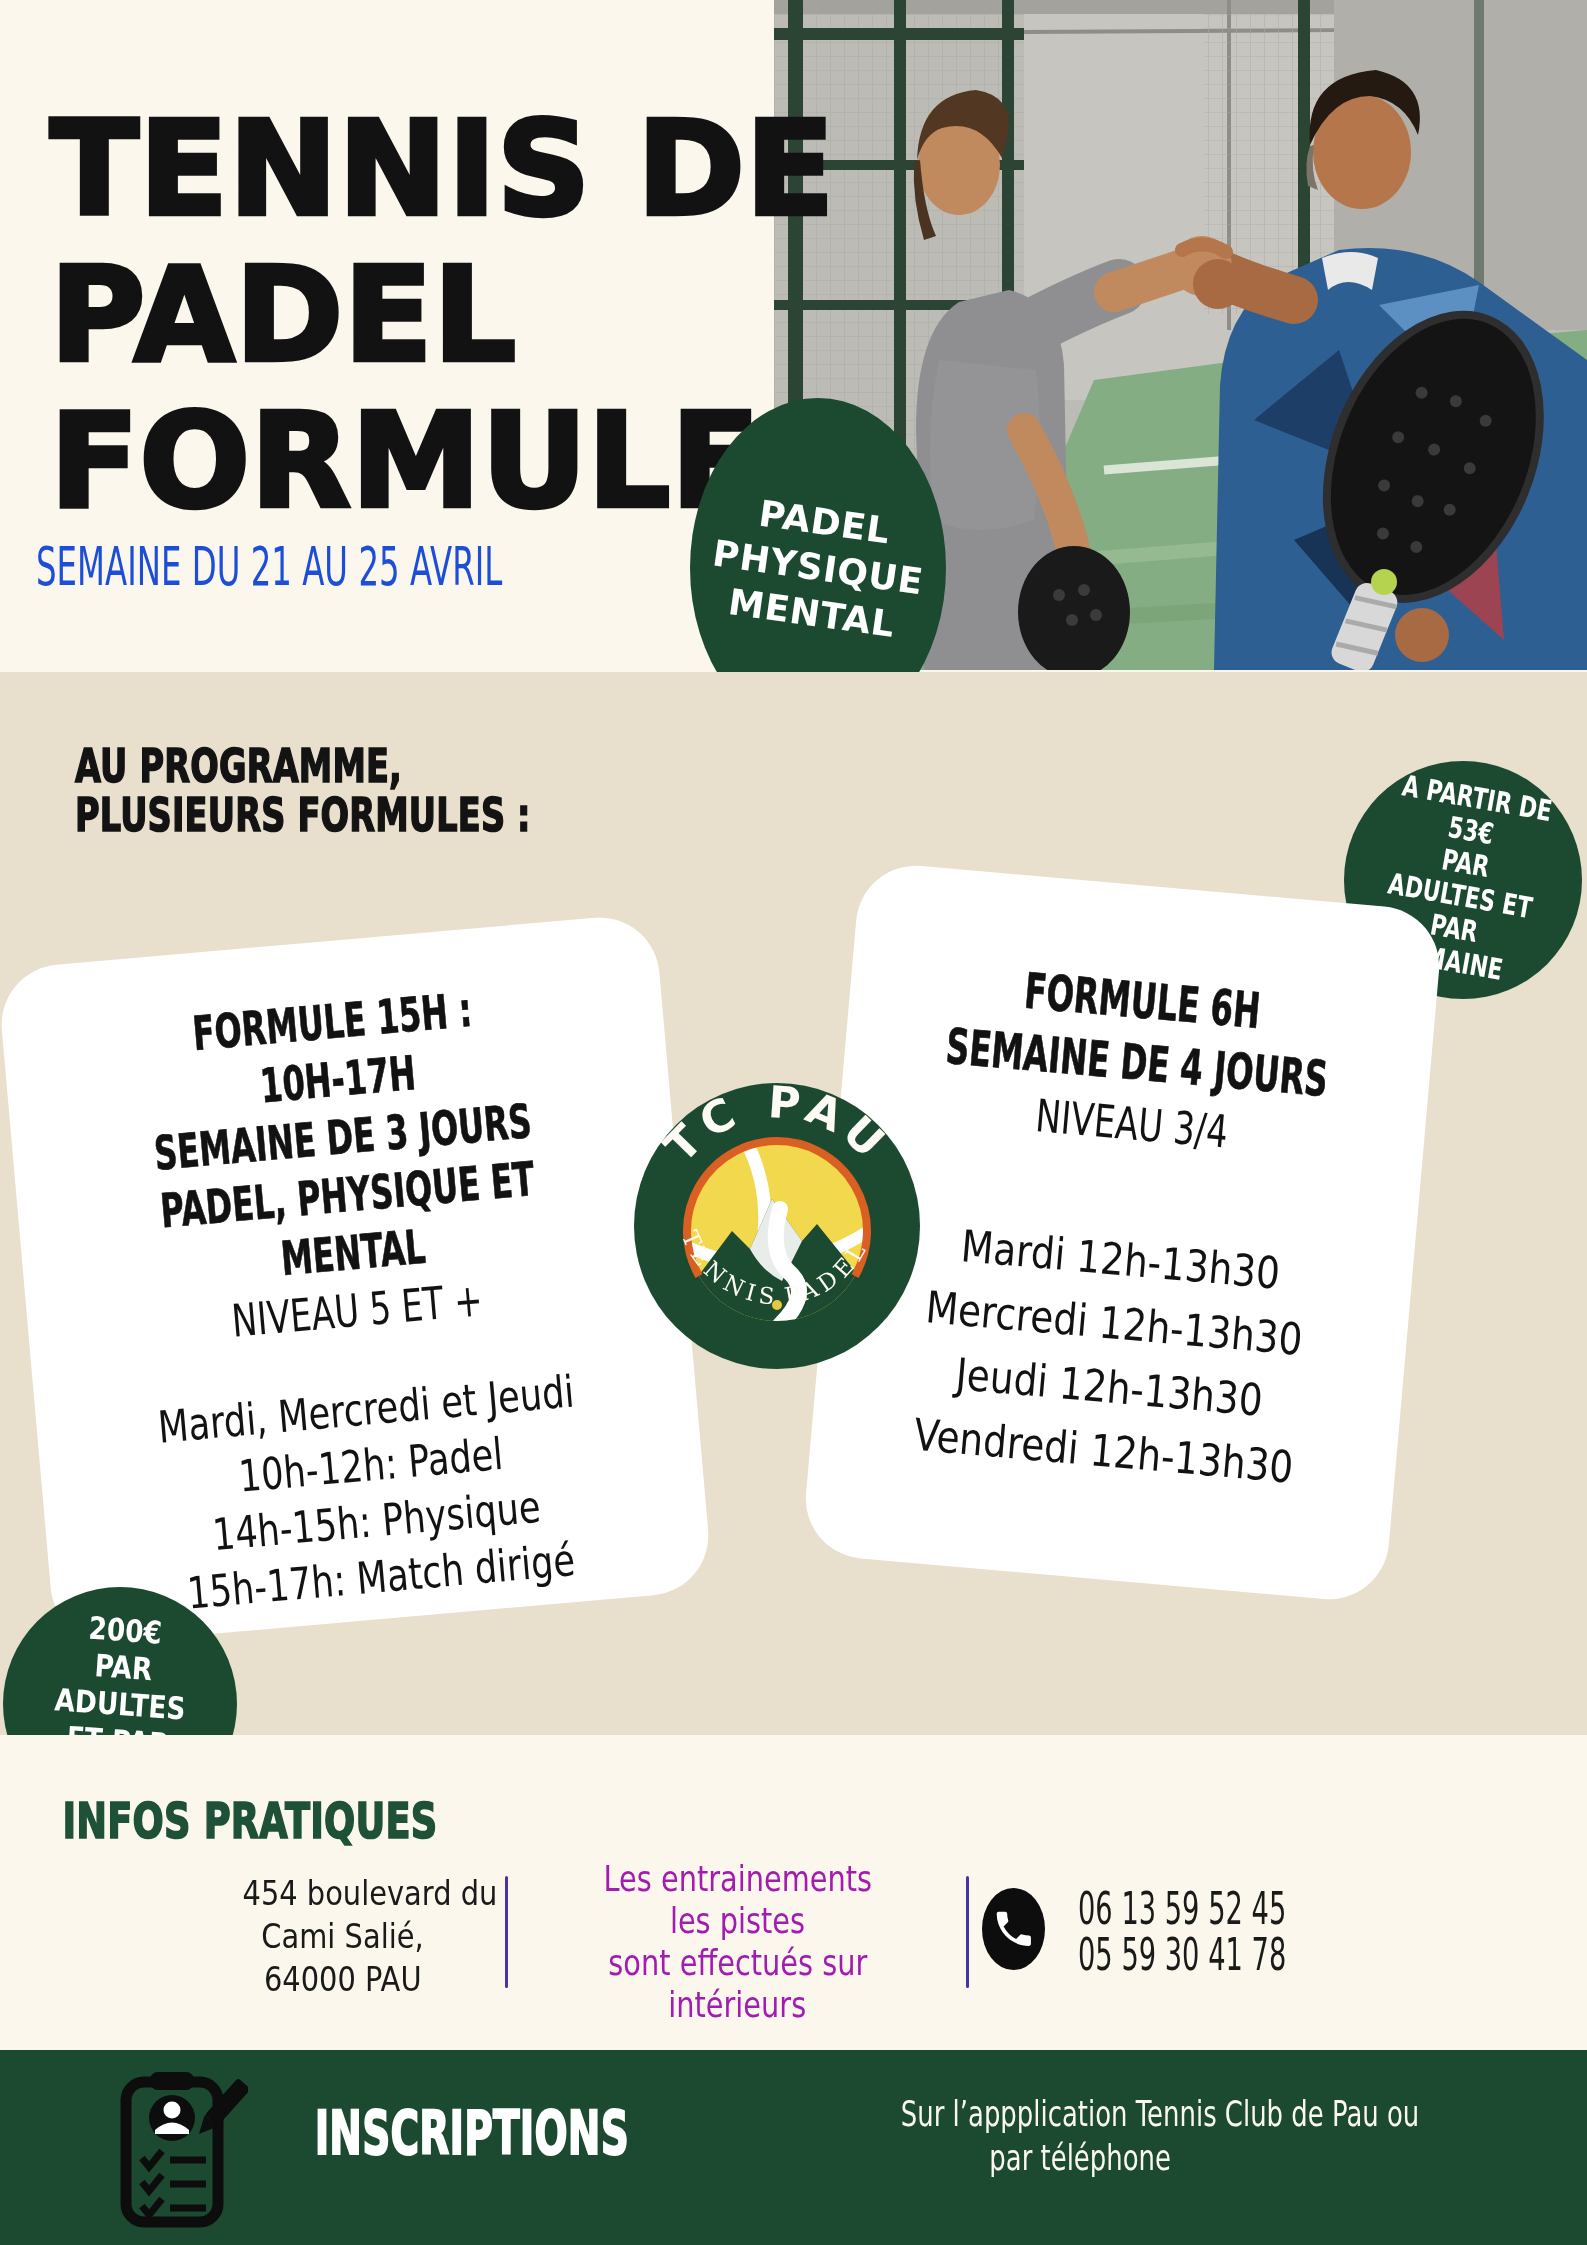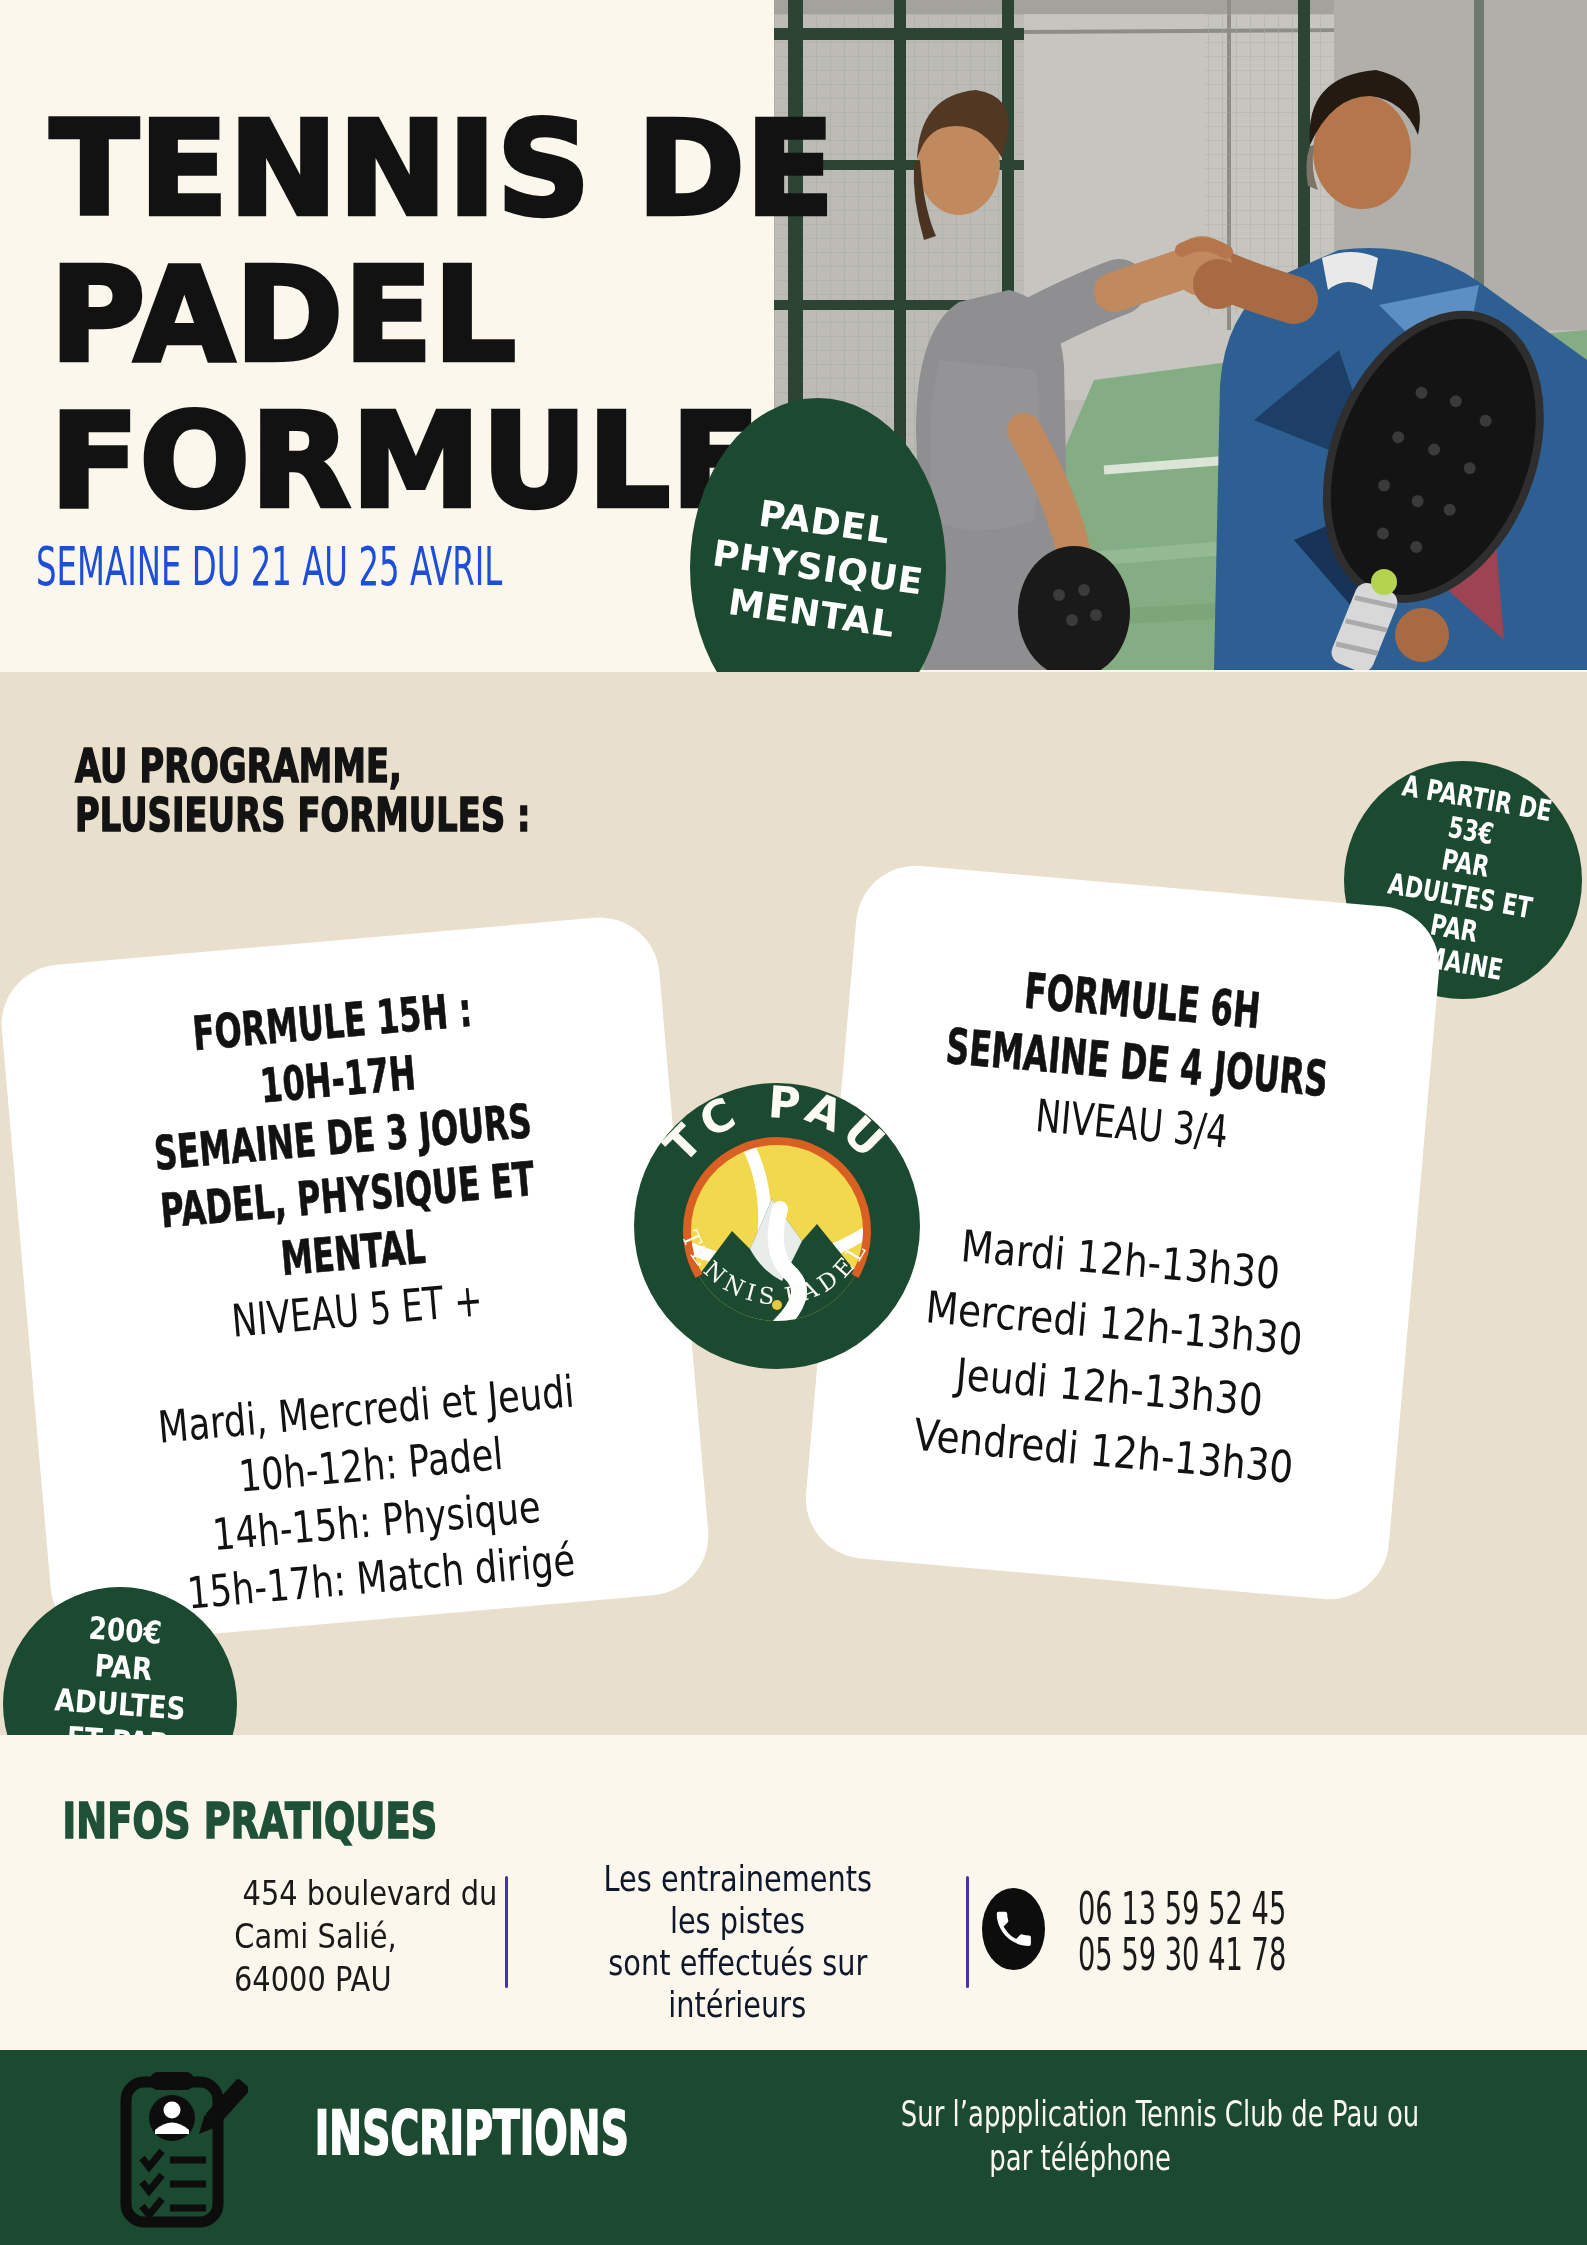--- a/index.html
+++ b/index.html
@@ -60,26 +60,26 @@
   .card-right .sched-block{margin-top:74px;}
   .card-right .sched{line-height:64px;}
   .card-right .sched .cxc{transform:scaleX(0.85);}
 
   .logo{left:632px;top:1081px;width:290px;height:290px;}
 
   
   .bottom-section{left:0;top:1735px;width:1587px;height:315px;background:#fbf7ec;}
   .infos-heading{left:0;top:1793px;width:1587px;font-size:49px;color:#1e5138;}
   .infos-heading .cxc{transform:scaleX(0.75);}
-  .address{left:220px;top:1872px;width:245px;text-align:left;font-size:34px;line-height:43px;color:#1a1a1a;}
+  .address{left:220px;top:1872px;width:245px;text-align:center;font-size:34px;line-height:43px;color:#1a1a1a;}
   .address .cxc{transform:scaleX(0.85);}
   .divider{width:3px;height:112px;background:#4733a8;border-radius:2px;}
   .divider-left{left:505px;top:1876px;}
   .divider-right{left:966px;top:1876px;}
-  .note{left:515px;top:1858px;width:445px;text-align:center;font-size:36px;line-height:42px;color:#0f172a;}
+  .note{left:515px;top:1858px;width:445px;text-align:center;font-size:36px;line-height:42px;color:#a21caf;}
   .note .cxc{transform:scaleX(0.80);}
   .phone-icon{left:982px;top:1888px;width:63px;height:82px;}
   .phones{left:1078px;top:1886px;font-size:44px;line-height:46px;color:#1a1a1a;}
   .phones .cx{transform:scaleX(0.62);}
 
   
   .footer-bar{left:0;top:2050px;width:1587px;height:195px;background:#1b4a31;}
   .clipboard-icon{left:108px;top:2068px;width:140px;height:160px;}
   .inscriptions{left:230px;top:2098px;width:410px;text-align:center;font-size:60px;color:#ffffff;}
   .inscriptions .cxc{transform:scaleX(0.65);}

